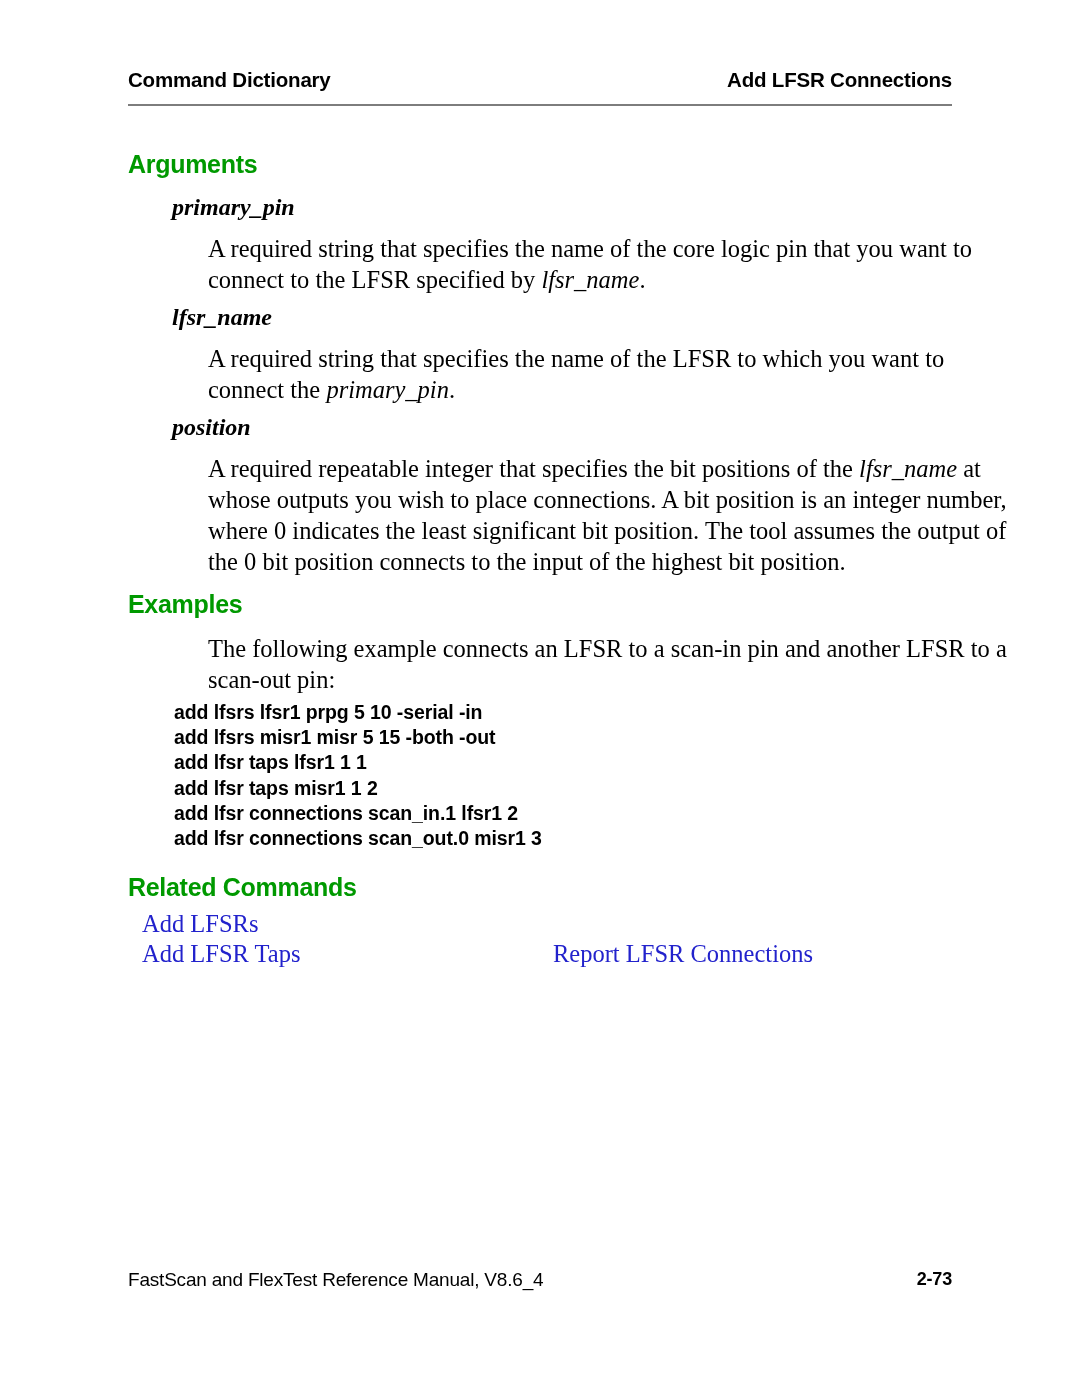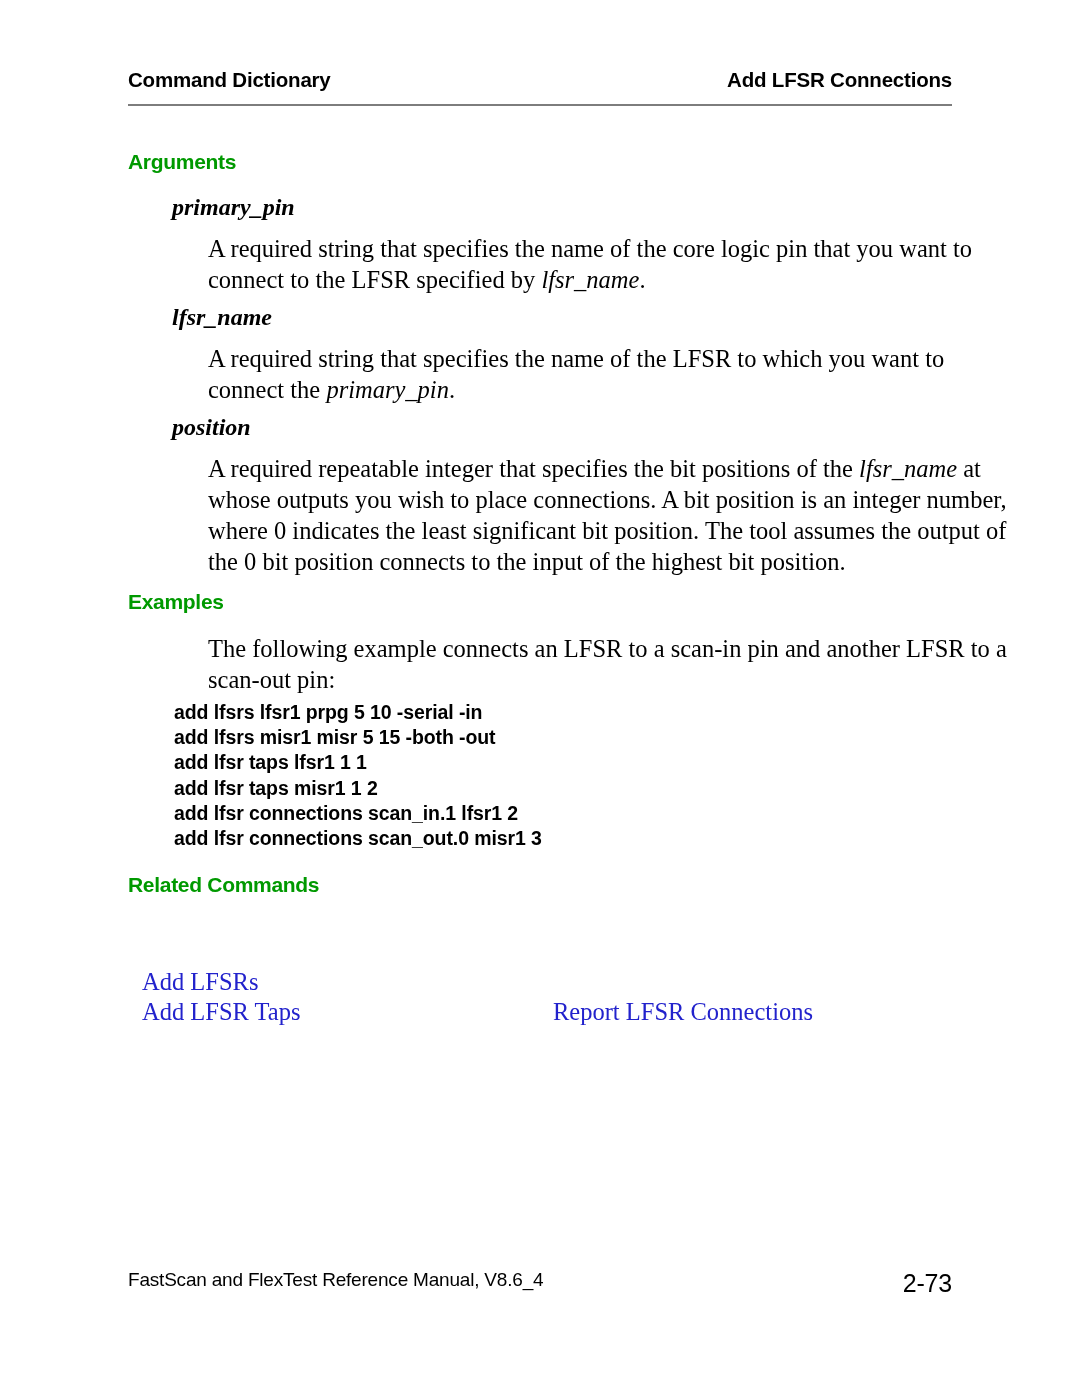--- a/index.html
+++ b/index.html
@@ -39,21 +39,21 @@
     height: 2px;
     background: #7d7d7d;
   }
 
   
   .section-heading {
     position: absolute;
     left: 128px;
     font-family: "Liberation Sans", "DejaVu Sans", sans-serif;
     font-weight: bold;
-    font-size: 21px;
+    font-size: 25px;
     color: #009900;
     letter-spacing: -0.3px;
     white-space: nowrap;
   }
 
   
   .arg-term {
     position: absolute;
     left: 172px;
     font-family: "Liberation Serif", "DejaVu Serif", serif;
@@ -92,21 +92,21 @@
     color: #000000;
     letter-spacing: -0.1px;
     white-space: nowrap;
   }
   .code-line { display: block; }
 
   
   .links-wrap {
     position: absolute;
     left: 142px;
-    top: 968px;
+    top: 910px;
     width: 810px;
   }
   .link-row {
     display: flex;
     height: 30px;
     align-items: baseline;
   }
   .link {
     font-family: "Liberation Serif", "DejaVu Serif", serif;
     font-size: 24.5px;
@@ -125,22 +125,22 @@
     width: 824px;
     display: flex;
     justify-content: space-between;
     align-items: flex-start;
     font-family: "Liberation Sans", "DejaVu Sans", sans-serif;
     font-size: 19px;
     color: #000000;
     letter-spacing: -0.2px;
   }
   .footer-page {
-    font-weight: normal;
-    font-size: 25px;
+    font-weight: bold;
+    font-size: 18px;
   }
 </style>
 </head>
 <body>
 
 <div class="page">
 
   <div class="running-header">
     <span>Command Dictionary</span>
     <span>Add LFSR Connections</span>

